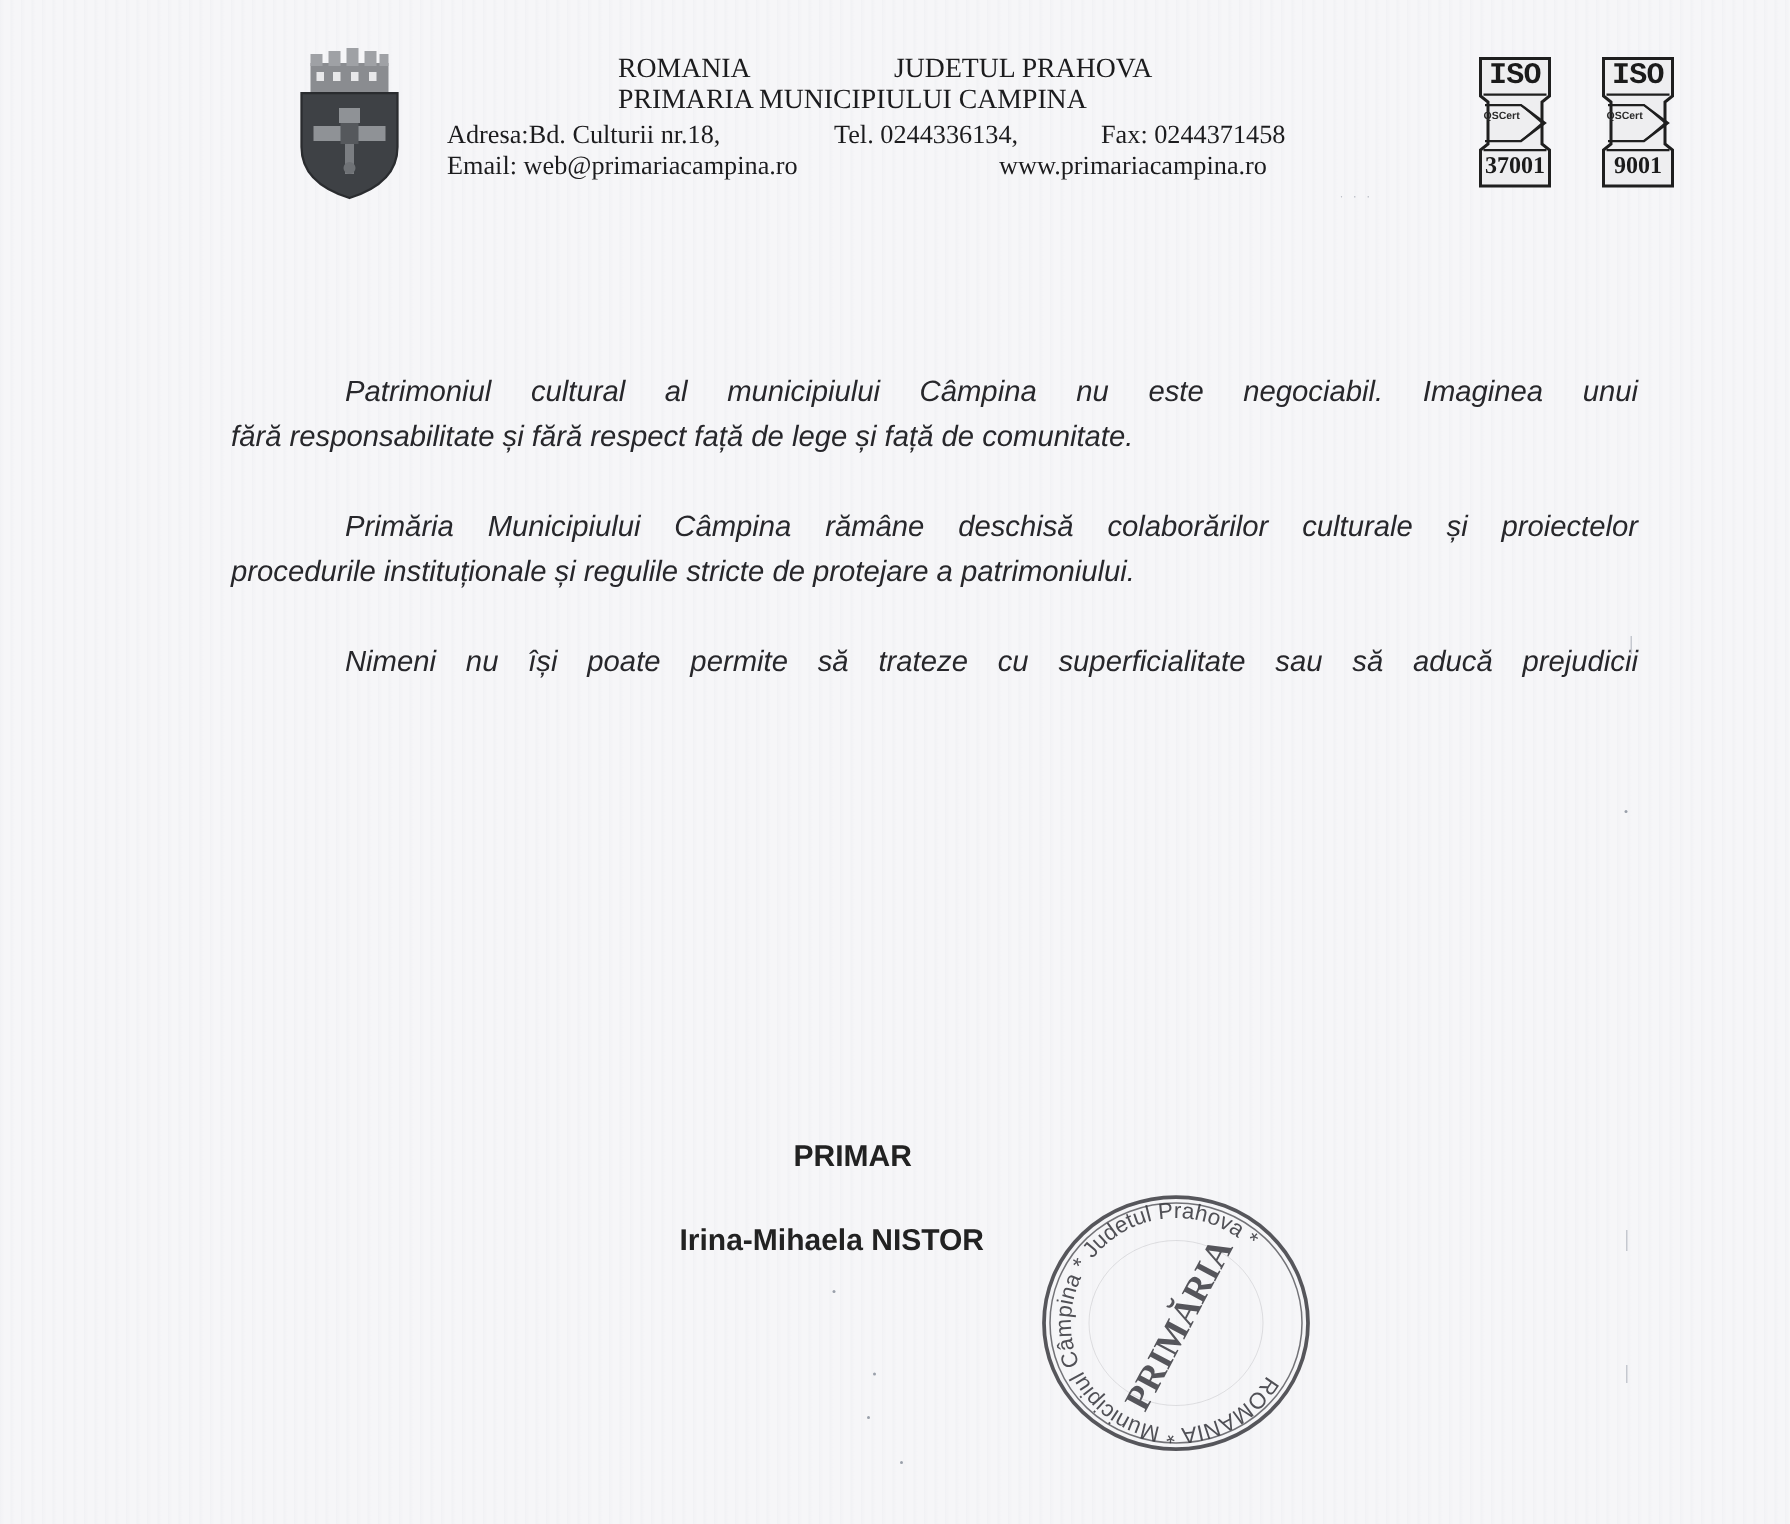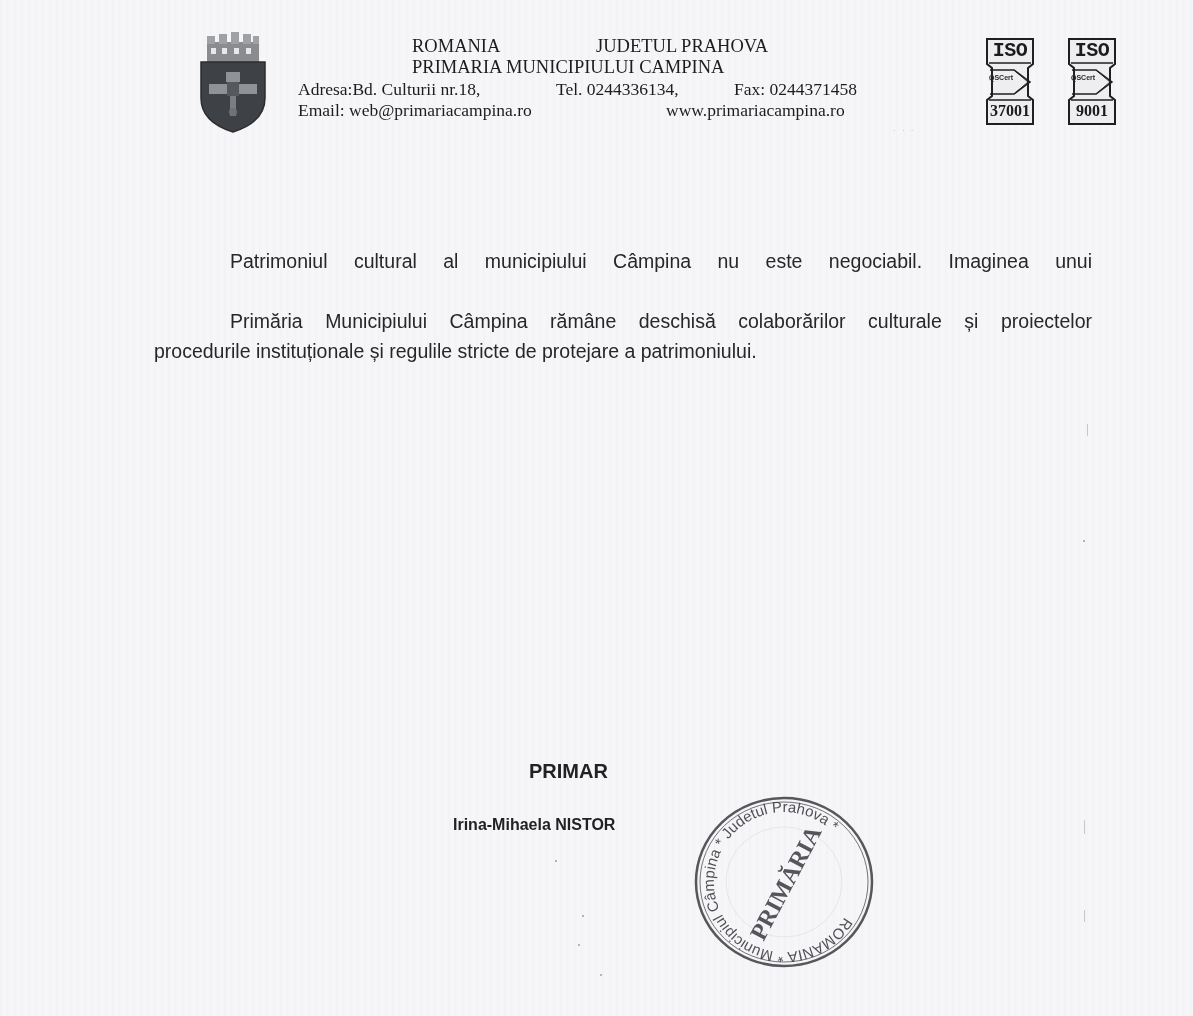--- a/index.html
+++ b/index.html
@@ -88,40 +88,41 @@
       margin: 0 0 30px 0;
       text-align: justify;
       text-align-last: left;
       text-indent: 76px;
     }
     .para .line {
       display: block;
       text-align: justify;
       text-align-last: justify;
       white-space: nowrap;
+      font-style: italic;
     }
     .para .line.last { text-align-last: left; }
     .para .line.first { padding-left: 76px; }
     .body-text .para { text-indent: 0; }
 
     
     .sign-title {
       position: absolute;
       left: 529px; top: 760px;
       font-family: "Liberation Sans", sans-serif;
       font-weight: bold;
       font-size: 20px;
       color: #222;
     }
     .sign-name {
       position: absolute;
       left: 453px; top: 816px;
       font-family: "Liberation Sans", sans-serif;
       font-weight: bold;
-      font-size: 16px;
+      font-size: 20px;
       color: #222;
       white-space: nowrap;
     }
     .stamp {
       position: absolute;
       left: 690px; top: 794px;
       width: 188px; height: 176px;
     }
     .specks span {
       position: absolute;
@@ -196,26 +197,28 @@
       </svg>
       <span class="iso-top">ISO</span>
       <span class="iso-mid">QSCert</span>
       <span class="iso-bot">9001</span>
     </div>
   </div>
 
   <div class="body-text">
     <p class="para">
       <span class="line first">Patrimoniul cultural al municipiului Câmpina nu este negociabil. Imaginea unui</span>
+      <span class="line last">fără responsabilitate și fără respect față de lege și față de comunitate.</span>
     </p>
     <p class="para">
       <span class="line first">Primăria Municipiului Câmpina rămâne deschisă colaborărilor culturale și proiectelor</span>
       <span class="line last">procedurile instituționale și regulile stricte de protejare a patrimoniului.</span>
     </p>
     <p class="para">
+      <span class="line first">Nimeni nu își poate permite să trateze cu superficialitate sau să aducă prejudicii</span>
     </p>
   </div>
 
   <div class="sign-title">PRIMAR</div>
   <div class="sign-name">Irina-Mihaela NISTOR</div>
 
   <div class="stamp">
     <svg width="188" height="176" viewBox="0 0 188 176">
       <defs>
         <path id="ringPath" d="M94,88 m-70,0 a70,70 0 1,1 140,0 a70,70 0 1,1 -140,0"></path>

